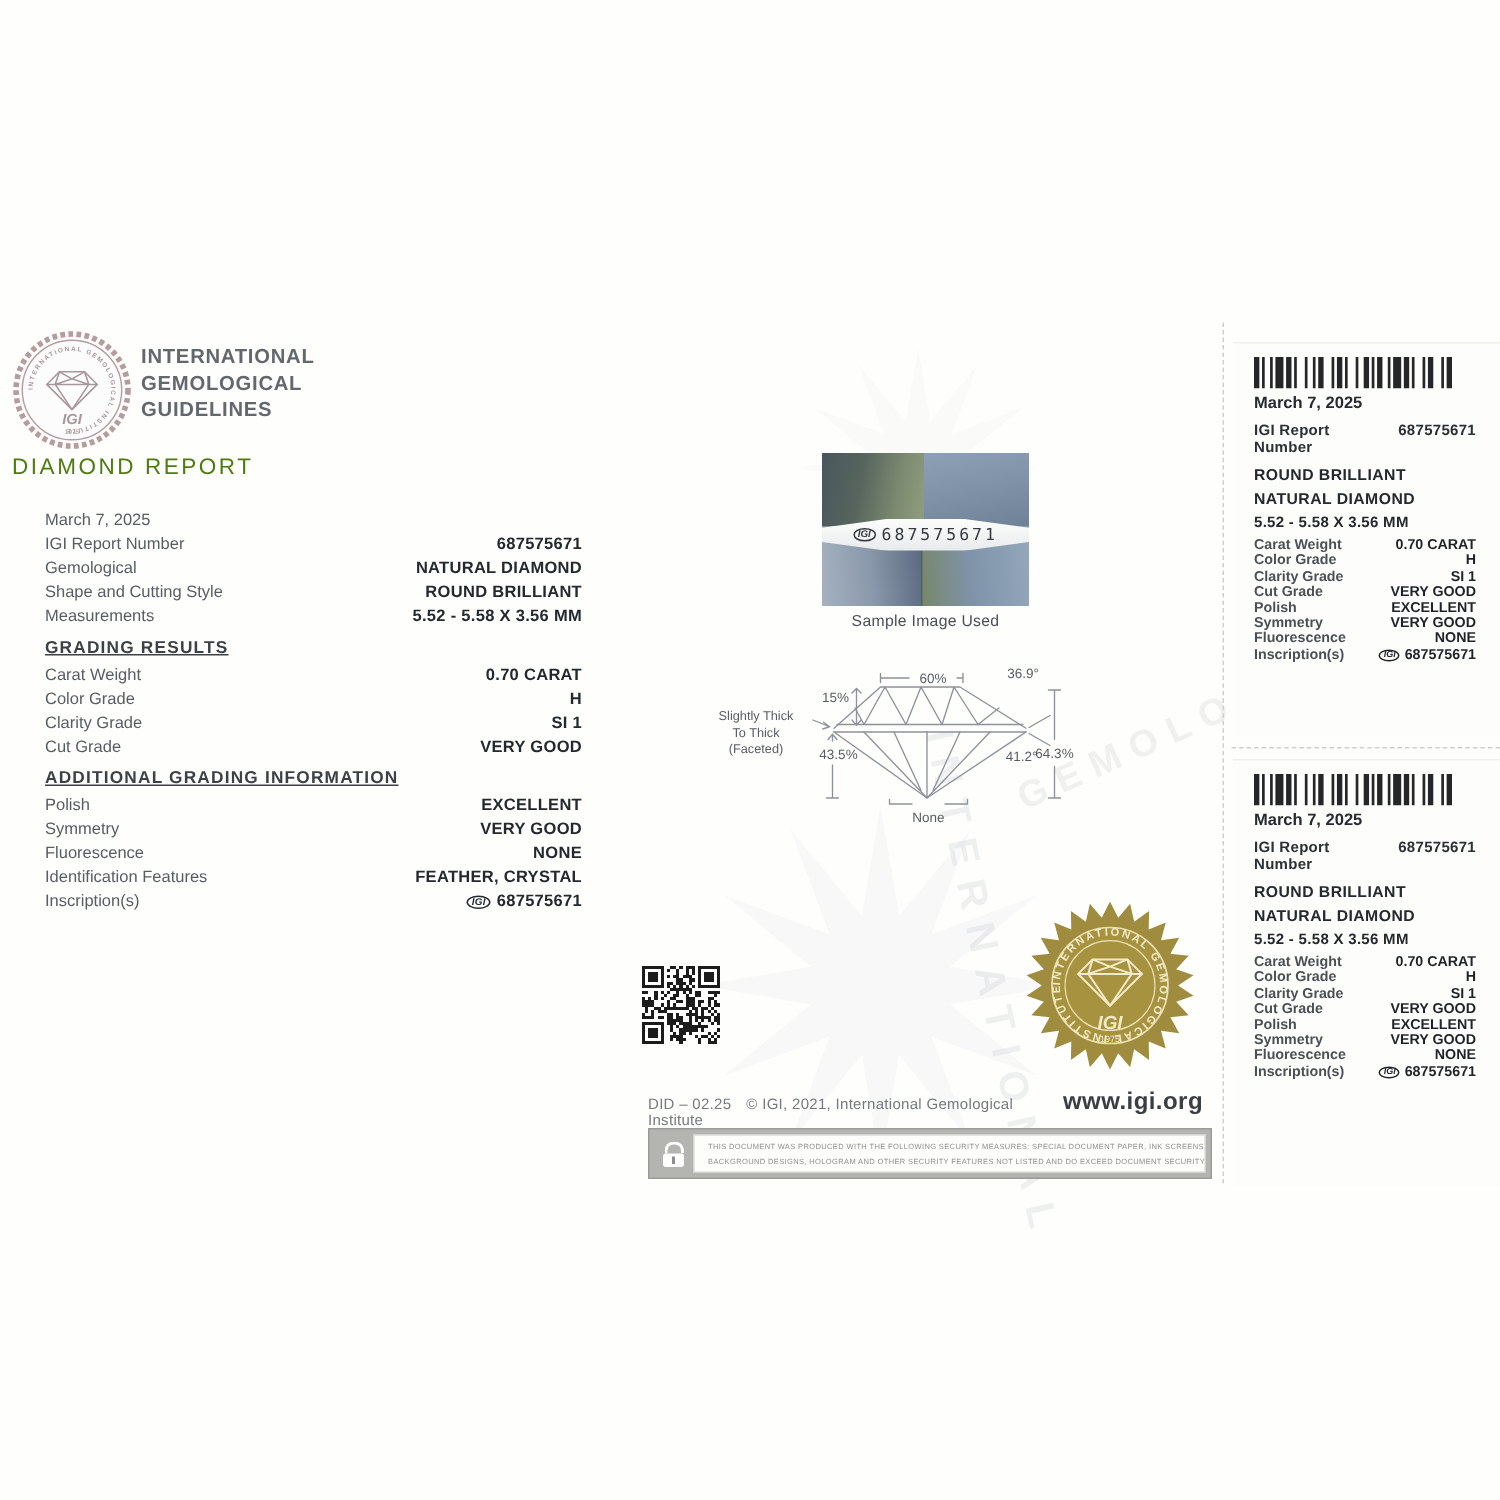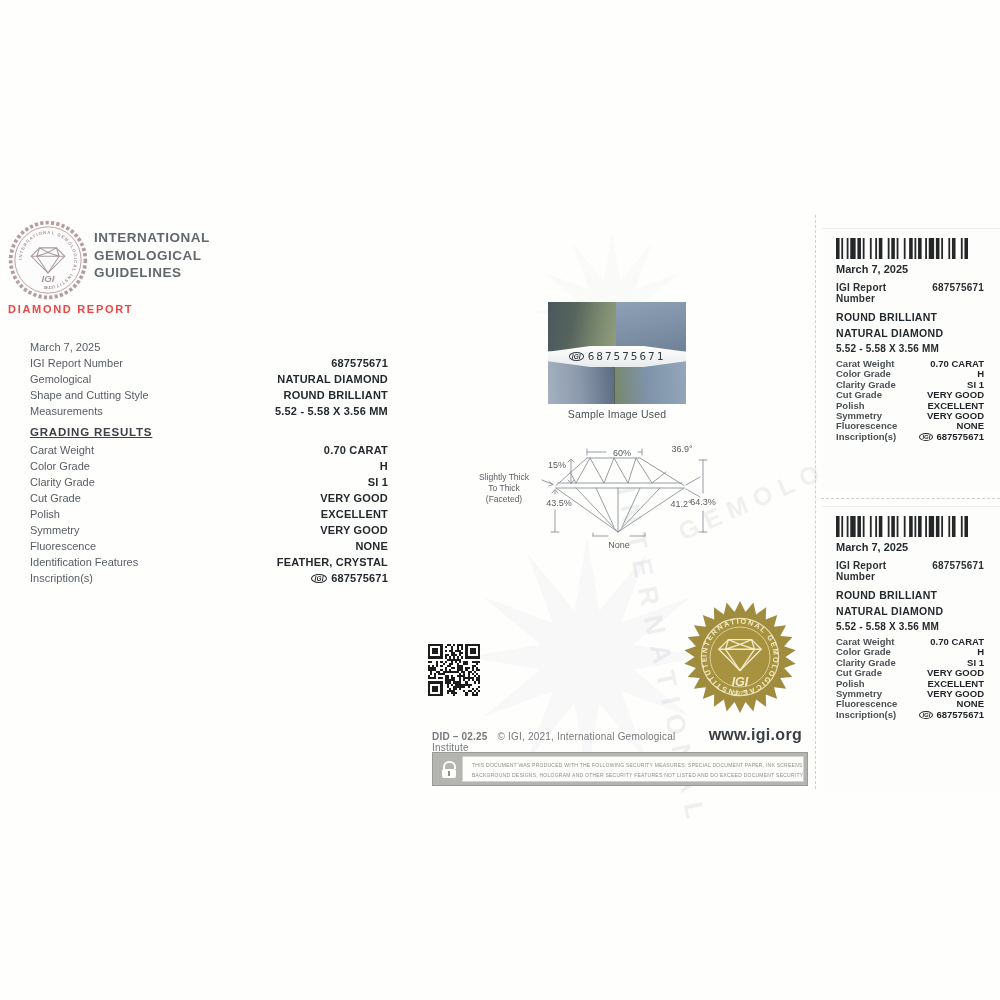--- a/index.html
+++ b/index.html
@@ -12,21 +12,21 @@
          background:linear-gradient(180deg,#fcfcfa,#fbfbf8);}
   .sheet-top-line{position:absolute;left:0;top:211;width:812;height:1px;background:#e7e7e4;}
   .sheet-bottom-line{position:absolute;left:0;top:790;width:1000;height:1px;background:#e3e3e0;}
   .fold{position:absolute;left:402;top:212;width:20;height:578;
         background:linear-gradient(90deg,rgba(110,110,105,0) 0%,rgba(110,110,105,.10) 35%,rgba(255,255,255,.95) 58%,rgba(110,110,105,.05) 82%,rgba(110,110,105,0) 100%);}
 
   
   .brand-logo{left:6px;top:218px;width:84px;height:84px;}
   .brand-name{left:94px;top:229px;font-size:13.5px;font-weight:bold;color:#63686d;
               letter-spacing:.5px;line-height:17.5px;}
-  .report-title{left:8px;top:303px;font-size:11px;font-weight:bold;color:#ef4444;letter-spacing:1.7px;}
+  .report-title{left:8px;top:303px;font-size:15px;font-weight:normal;color:#4d7c0f;letter-spacing:1.7px;}
   .lp-rows{left:30px;top:339px;width:358px;}
   .lp-row{display:flex;justify-content:space-between;align-items:baseline;height:16px;line-height:16px;}
   .lp-row .lbl{font-size:11px;color:#585d62;}
   .lp-row .val{font-size:11px;font-weight:bold;color:#24292d;letter-spacing:.2px;white-space:nowrap;}
   .lp-sec{margin-top:4px;height:19px;line-height:19px;font-size:11.5px;font-weight:bold;
           color:#3c4145;letter-spacing:.8px;text-decoration:underline;}
   .igi-chip{display:inline-block;box-sizing:border-box;width:16px;height:9px;border:1px solid currentColor;
             border-radius:8px/4.5px;font-size:6.5px;line-height:7px;font-style:italic;font-weight:bold;
             text-align:center;vertical-align:1px;margin-right:4px;}
 
@@ -44,21 +44,21 @@
   .girdle-band{left:0;top:43%;width:100%;height:21%;background:linear-gradient(180deg,#fdfdfc,#e8ebed);
                clip-path:polygon(0 28%,32% 0,68% 0,100% 28%,100% 72%,68% 100%,32% 100%,0 72%);
                display:flex;align-items:center;justify-content:center;color:#363b41;}
   .girdle-band .num{font-family:"DejaVu Sans Mono",monospace;font-size:11px;letter-spacing:2px;}
   .sample-caption{left:120px;top:196px;width:170px;text-align:center;font-size:10.5px;color:#4b5055;letter-spacing:.2px;}
   .diagram{left:18px;top:228px;}
   .qr{left:16px;top:432px;width:52px;height:52px;background:#fff;}
   .seal{left:270px;top:385px;width:116px;height:120px;}
   .mid-footer{left:20px;right:8px;top:514px;display:flex;justify-content:space-between;align-items:baseline;}
   .mid-footer .doc{font-size:10px;color:#75797d;letter-spacing:.2px;}
-  .mid-footer .doc b{font-weight:bold;margin-right:10px;}
+  .mid-footer .doc b{font-weight:normal;margin-right:10px;}
   .mid-footer .site{font-size:16px;font-weight:bold;color:#3a3f43;letter-spacing:.3px;}
   .sec-strip{left:20px;top:540px;width:376px;height:34px;box-sizing:border-box;
              background:#b4b4b1;border:1px solid #9b9b98;display:flex;align-items:center;padding:3px;}
   .lock{width:26px;display:flex;flex-direction:column;align-items:center;}
   .lock-shackle{width:9px;height:6px;border:2px solid #fff;border-bottom:none;border-radius:6px 6px 0 0;}
   .lock-body{width:14px;height:9px;background:#fff;border-radius:2px;position:relative;}
   .lock-body::after{content:"";position:absolute;left:6px;top:2px;width:2px;height:5px;background:#8f8f8c;}
   .sec-text{flex:1;height:100%;box-sizing:border-box;background:#fdfdfb;border:1px solid #d2d2cf;
             padding:3px 9px 0;font-size:5px;line-height:10px;color:#8e8e8b;letter-spacing:.25px;white-space:nowrap;overflow:hidden;}
 
@@ -149,20 +149,21 @@
     </div>
     <div class="lp-row">
       <span class="lbl">Clarity Grade</span>
       <span class="val">SI 1</span>
     </div>
     <div class="lp-row">
       <span class="lbl">Cut Grade</span>
       <span class="val">VERY GOOD</span>
     </div>
 
+    <div class="lp-sec">ADDITIONAL GRADING INFORMATION</div>
     <div class="lp-row">
       <span class="lbl">Polish</span>
       <span class="val">EXCELLENT</span>
     </div>
     <div class="lp-row">
       <span class="lbl">Symmetry</span>
       <span class="val">VERY GOOD</span>
     </div>
     <div class="lp-row">
       <span class="lbl">Fluorescence</span>

